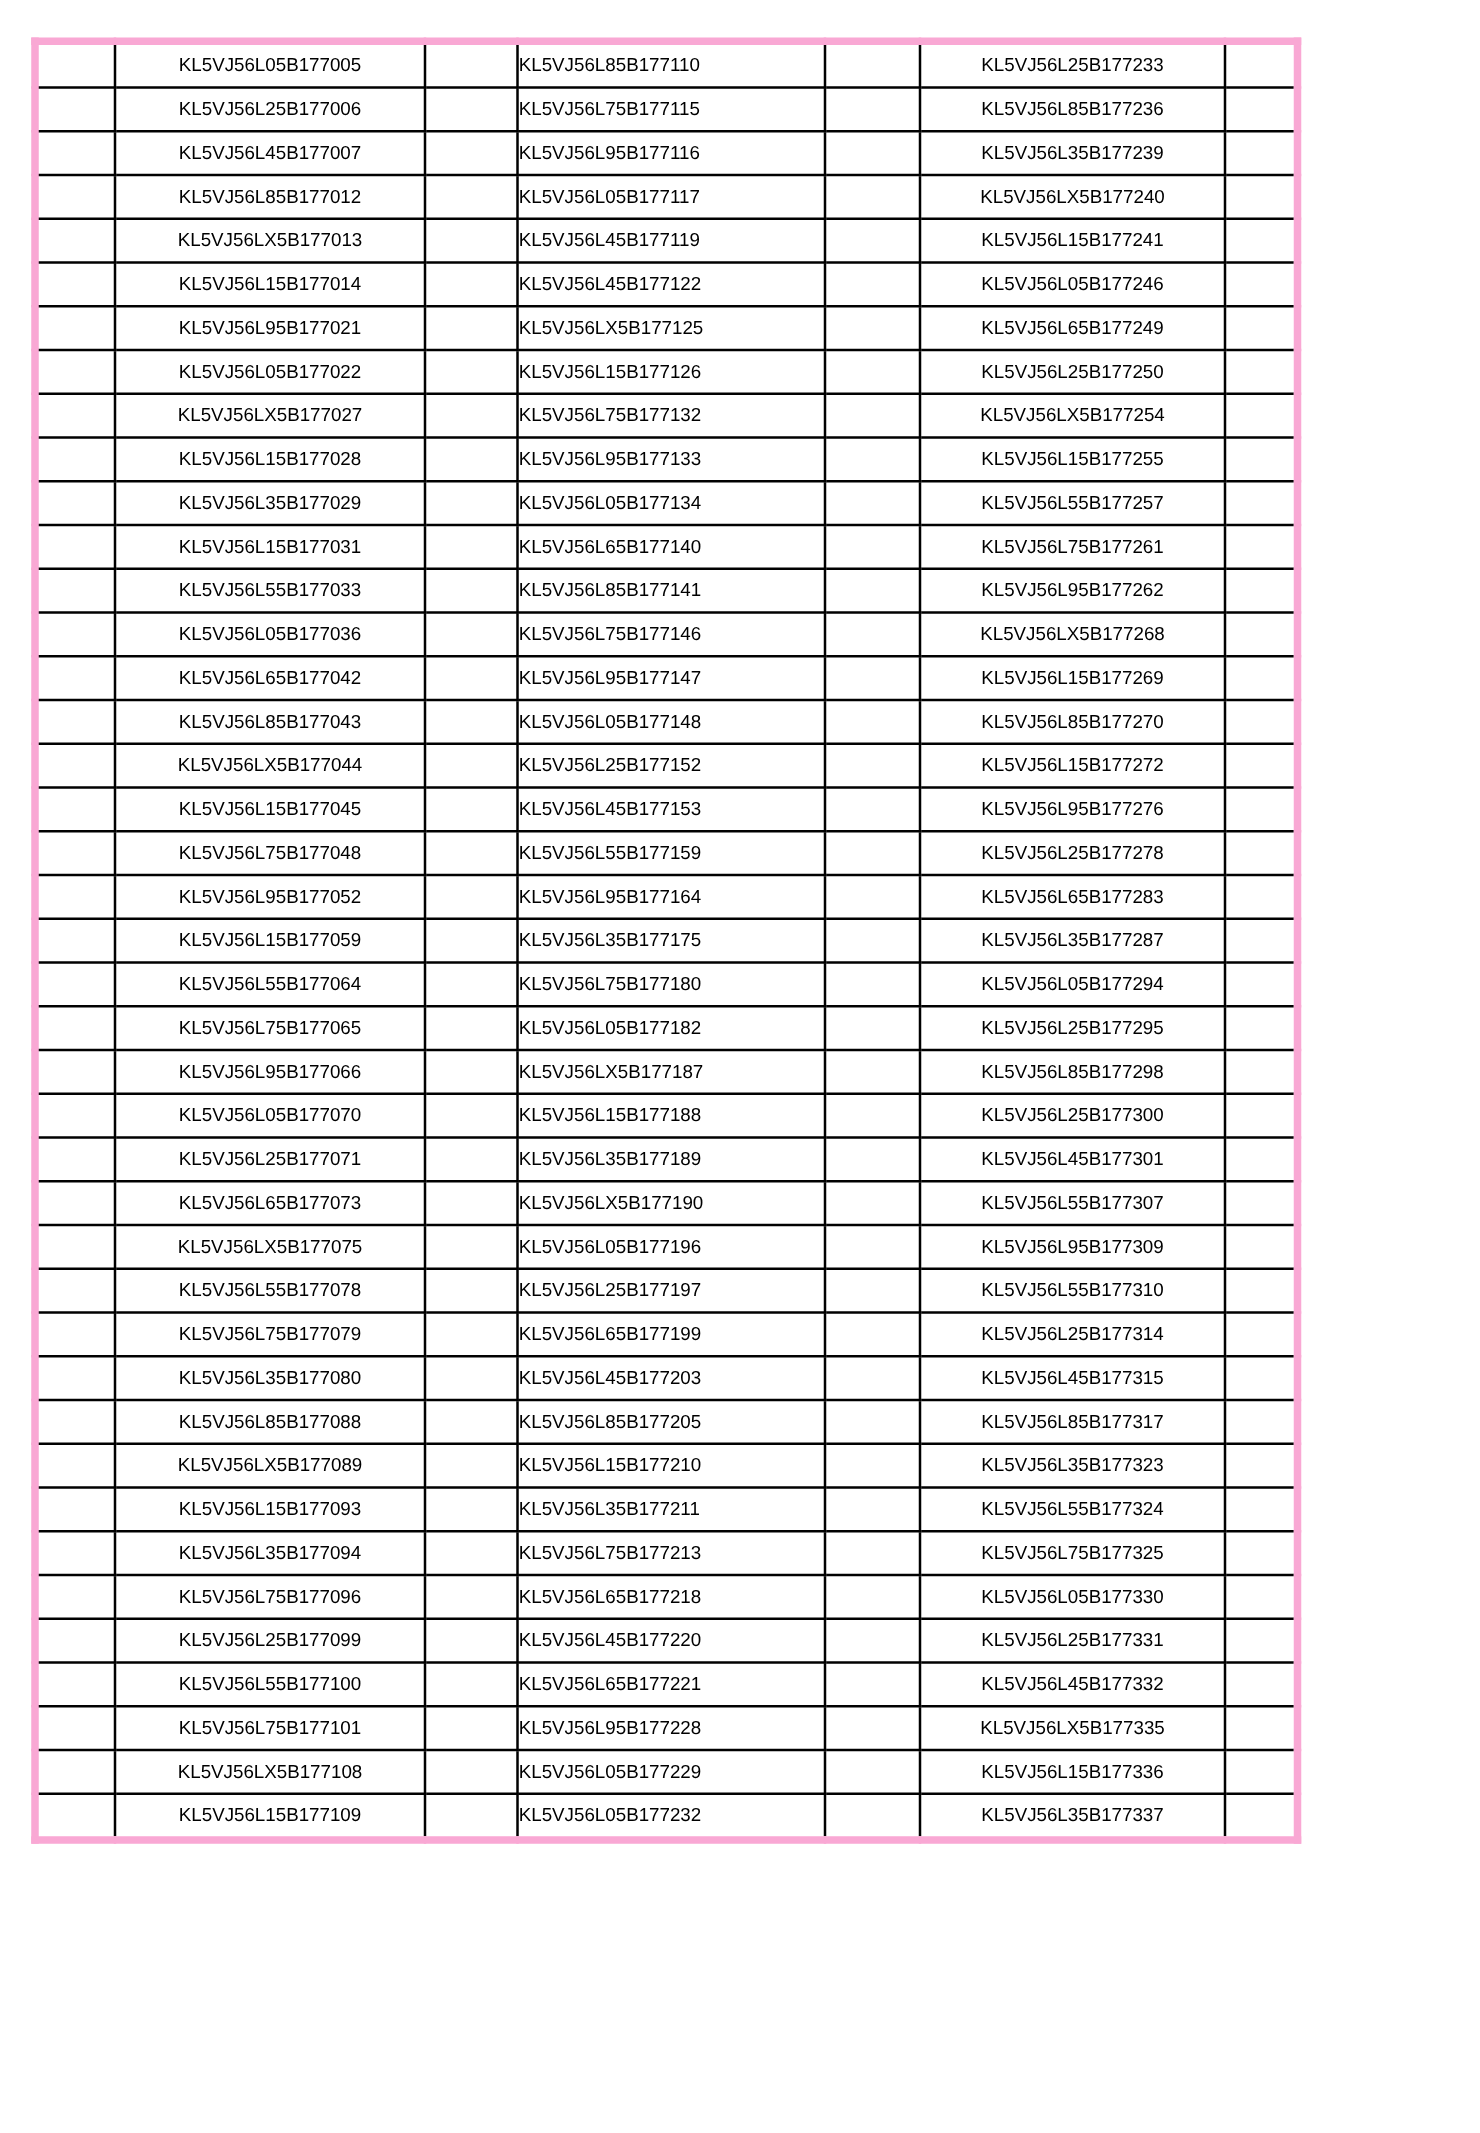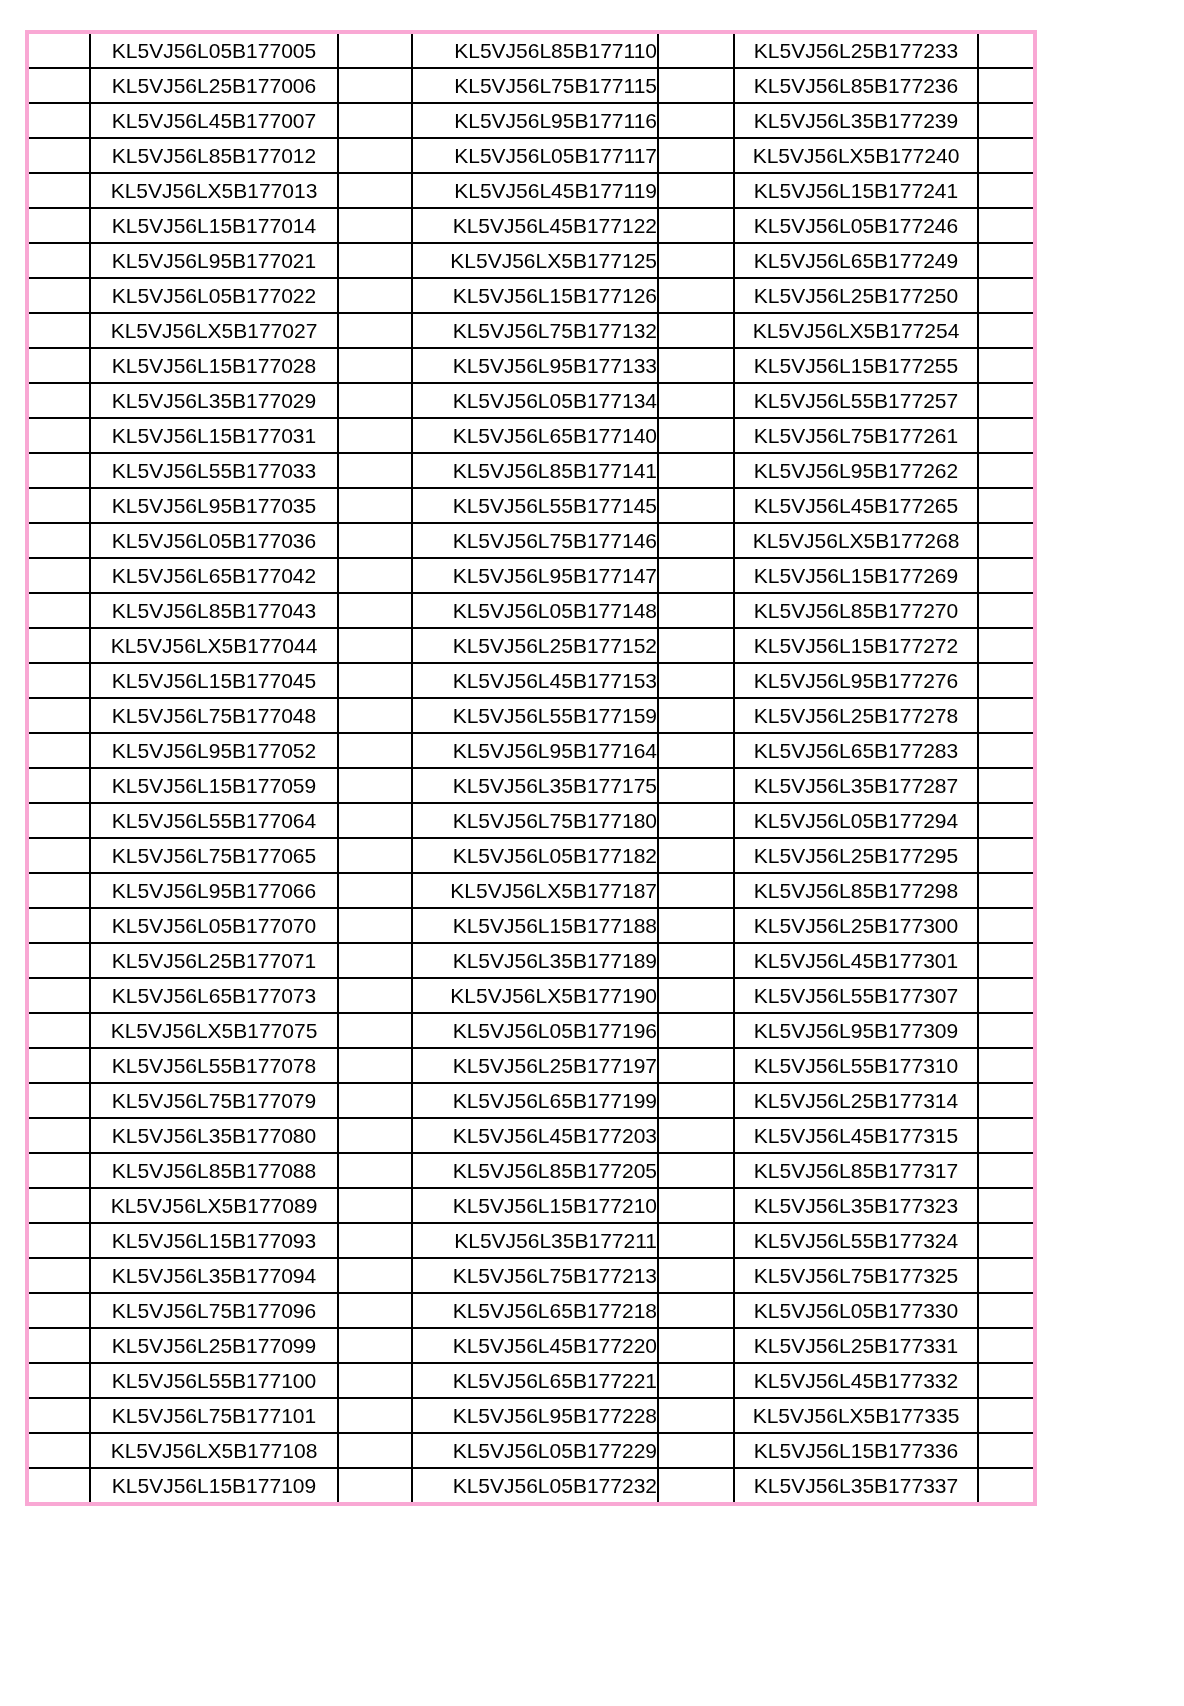--- a/index.html
+++ b/index.html
@@ -12,35 +12,35 @@
     height: 1706px;
     font-family: "Liberation Sans", sans-serif;
     color: #000000;
   }
   .page {
     padding: 30px 0 0 25px;
   }
   table.vin-table {
     border-collapse: collapse;
     table-layout: fixed;
-    font-size: 21px;
+    font-size: 15px;
     color: #000000;
-    border: 4px solid #f9a8d4;
+    border: 6px solid #f9a8d4;
   }
   table.vin-table td {
     border: 2px solid #000000;
     height: 33px;
     padding: 0;
     overflow: hidden;
     white-space: nowrap;
   }
   td.c0 { width: 60px; }
   td.c1 { width: 246px; text-align: center; }
   td.c2 { width: 72px; }
-  td.c3 { width: 244px; text-align: right; }
+  td.c3 { width: 244px; text-align: left; }
   td.c4 { width: 74px; }
   td.c5 { width: 242px; text-align: center; }
   td.c6 { width: 54px; }
 </style>
 </head>
 <body>
 
 <div class="page">
   <table class="vin-table">
     <tbody>
@@ -156,29 +156,20 @@
           <td class="c0"></td>
           <td class="c1">KL5VJ56L55B177033</td>
           <td class="c2"></td>
           <td class="c3">KL5VJ56L85B177141</td>
           <td class="c4"></td>
           <td class="c5">KL5VJ56L95B177262</td>
           <td class="c6"></td>
         </tr>
         <tr>
           <td class="c0"></td>
-          <td class="c1">KL5VJ56L95B177035</td>
-          <td class="c2"></td>
-          <td class="c3">KL5VJ56L55B177145</td>
-          <td class="c4"></td>
-          <td class="c5">KL5VJ56L45B177265</td>
-          <td class="c6"></td>
-        </tr>
-        <tr>
-          <td class="c0"></td>
           <td class="c1">KL5VJ56L05B177036</td>
           <td class="c2"></td>
           <td class="c3">KL5VJ56L75B177146</td>
           <td class="c4"></td>
           <td class="c5">KL5VJ56LX5B177268</td>
           <td class="c6"></td>
         </tr>
         <tr>
           <td class="c0"></td>
           <td class="c1">KL5VJ56L65B177042</td>

